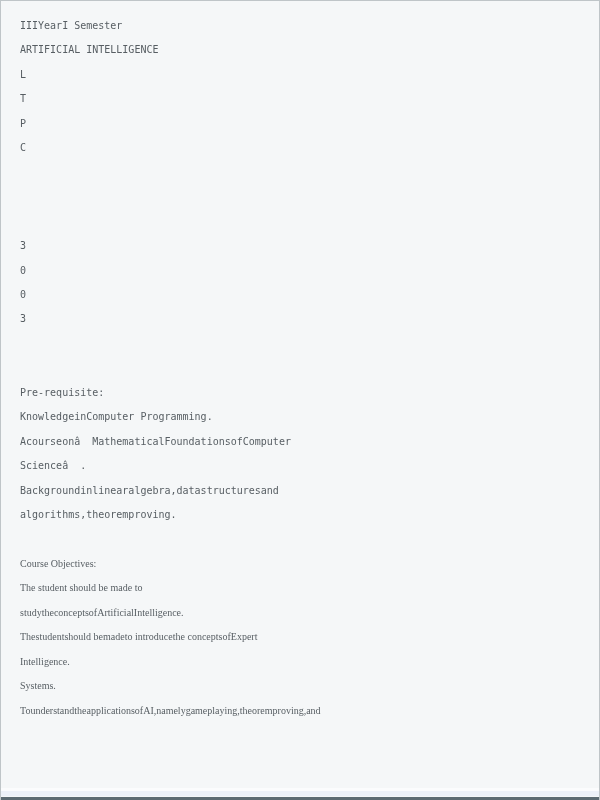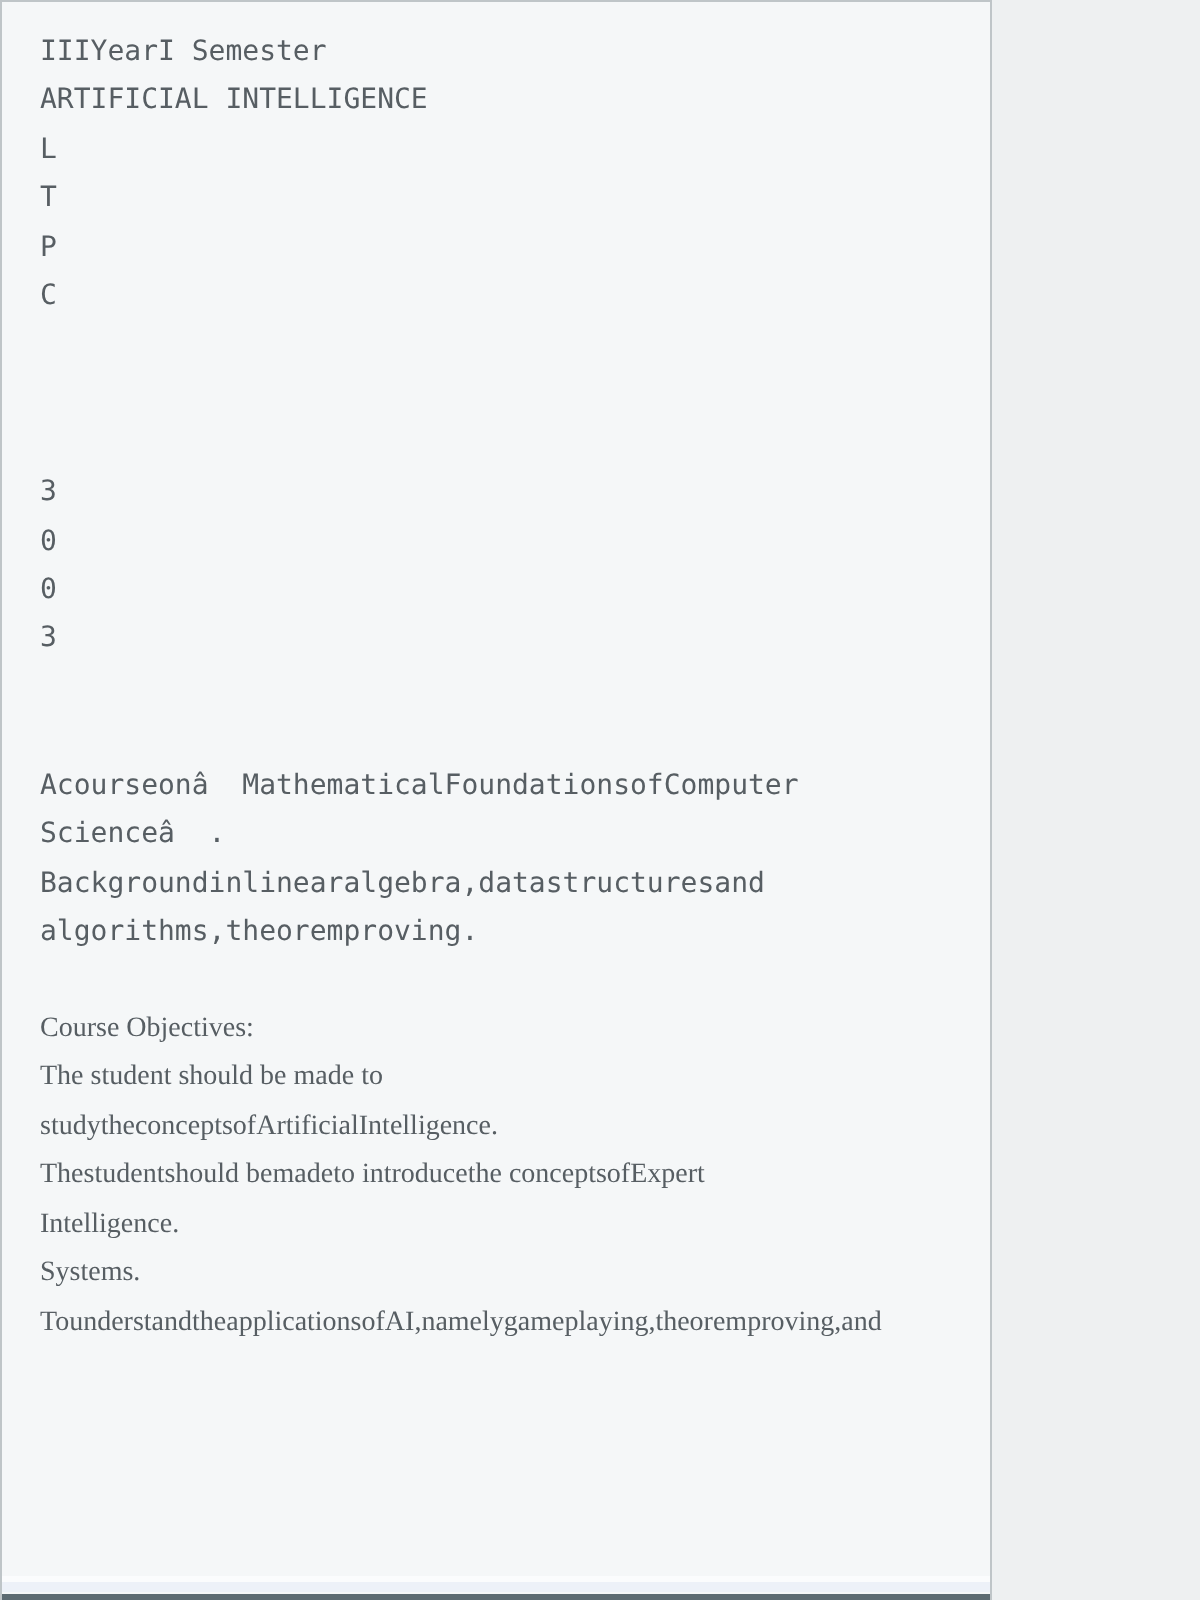--- a/index.html
+++ b/index.html
@@ -2,29 +2,29 @@
 <html><head>
 <meta charset="utf-8">
 <style>
   html, body {
     margin: 0;
     padding: 0;
     background: #eef0f1;
   }
   .page {
     position: relative;
-    width: 496px;
+    width: 600px;
     height: 800px;
     box-sizing: border-box;
     background: #f5f7f8;
     border: 1px solid #bfc5c8;
     border-bottom: none;
     overflow: hidden;
     font-family: "DejaVu Sans Mono", "Liberation Mono", monospace;
-    font-size: 14px;
+    font-size: 10px;
     line-height: 24.45px;
     color: #575e63;
   }
   .text-block {
     position: absolute;
     top: 13px;
     left: 19px;
     right: 6px;
   }
   .line {
@@ -80,20 +80,22 @@
     </div>
 
     <div class="credit-values">
       <div class="line">3</div>
       <div class="line">0</div>
       <div class="line">0</div>
       <div class="line">3</div>
     </div>
 
     <div class="prerequisite">
+      <div class="line">Pre-requisite:</div>
+      <div class="line">KnowledgeinComputer Programming.</div>
       <div class="line">Acourseonâ  MathematicalFoundationsofComputer</div>
       <div class="line">Scienceâ  .</div>
       <div class="line">Backgroundinlinearalgebra,datastructuresand</div>
       <div class="line">algorithms,theoremproving.</div>
     </div>
 
     <div class="objectives">
       <div class="line">Course Objectives:</div>
       <div class="line">The student should be made to</div>
       <div class="line">studytheconceptsofArtificialIntelligence.</div>

